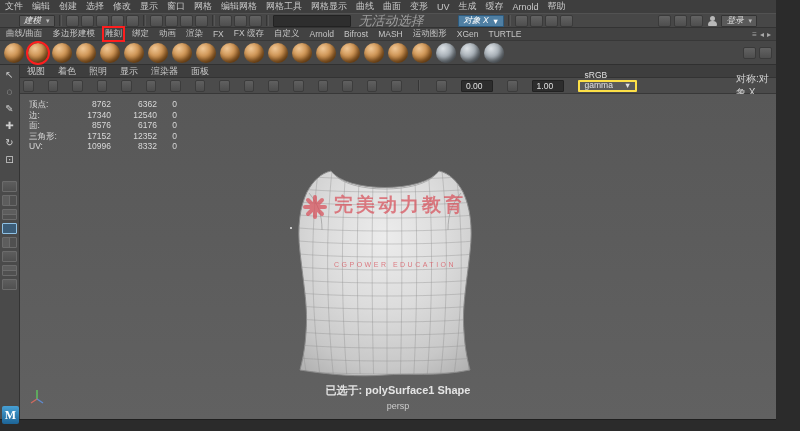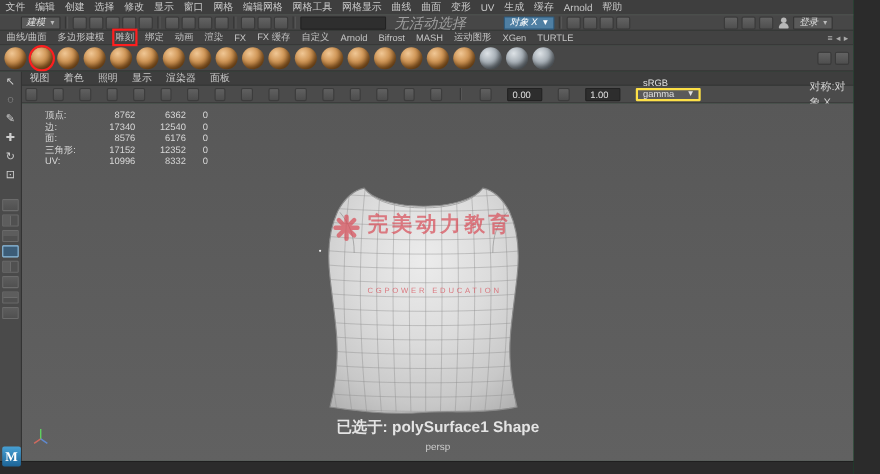--- a/index.html
+++ b/index.html
@@ -73,37 +73,37 @@
            border-radius:2px; }
   .vfield { min-width:32px; height:12px; background:#2d2d2d; border:1px solid #222; color:#e0e0e0;
             font-size:8.5px; line-height:11px; padding:0 4px; text-align:left; border-radius:1px; }
   .vdrop { height:12px; background:#5a5a5a; border:2px solid #fde047; color:#e0e0e0; font-size:8.5px;
            display:flex; align-items:flex-end; gap:6px; padding:0 5px; border-radius:1px; }
   .symhud { margin-left:85px; color:#d5d5d5; font-size:10px; }
 
   
   .viewport { position:relative; flex:1; background:linear-gradient(#585858,#616161); overflow:hidden; }
 
-  .hudstats { position:absolute; left:21px; top:6px; display:grid;
+  .hudstats { position:absolute; left:9px; top:6px; display:grid;
               grid-template-columns:40px 42px 46px 20px; row-gap:1.5px;
               font-size:8.5px; color:#d8d8d8; line-height:9px; }
   .hudstats .lab { text-align:left; }
   .hudstats .num { text-align:right; }
 
   .shirtwrap { position:absolute; left:267px; top:66px; width:200px; height:220px; }
   #wires path { fill:none; stroke:#8d8d8d; stroke-width:0.7; opacity:0.55; }
   .seam { fill:none; stroke:#9a9a9a; stroke-width:0.9; opacity:0.8; }
 
   .watermark { position:absolute; left:282px; top:100px; display:flex; align-items:flex-start; gap:6px; opacity:0.72; }
   .wm-texts { display:flex; flex-direction:column;gap:44px; }
   .wm-brand { font-size:19px; font-weight:bold; letter-spacing:3px; color:#d8505a; line-height:22px; }
   .wm-sub { font-size:7px; letter-spacing:2.5px; color:#d8505a; margin-top:1px; }
 
   .hudbottom { position:absolute; left:0; right:0; bottom:8px; text-align:center; }
-  .hudsel { font-size:14px; font-weight:bold; color:#e4e4e4; }
+  .hudsel { font-size:11px; font-weight:bold; color:#e4e4e4; }
   .hudcam { font-size:9px; color:#cdcdcd; margin-top:3px; }
 
   .axis { position:absolute; left:8px; bottom:14px; }
   .vdot { position:absolute; left:270px; top:133px; width:2px; height:2px; background:#ececec; border-radius:50%; }
 
   
   .bottombar { height:12px; background:#2b2b2b; border-top:1px solid #1f1f1f; }
   .mayalogo { position:absolute; left:2px; top:406px; width:17px; height:18px; border-radius:2px;
               background:linear-gradient(#47a0d4,#1d6496); color:#fff; z-index:5;
               font-family:"Liberation Serif","DejaVu Serif",serif; font-weight:bold; font-size:12px;

